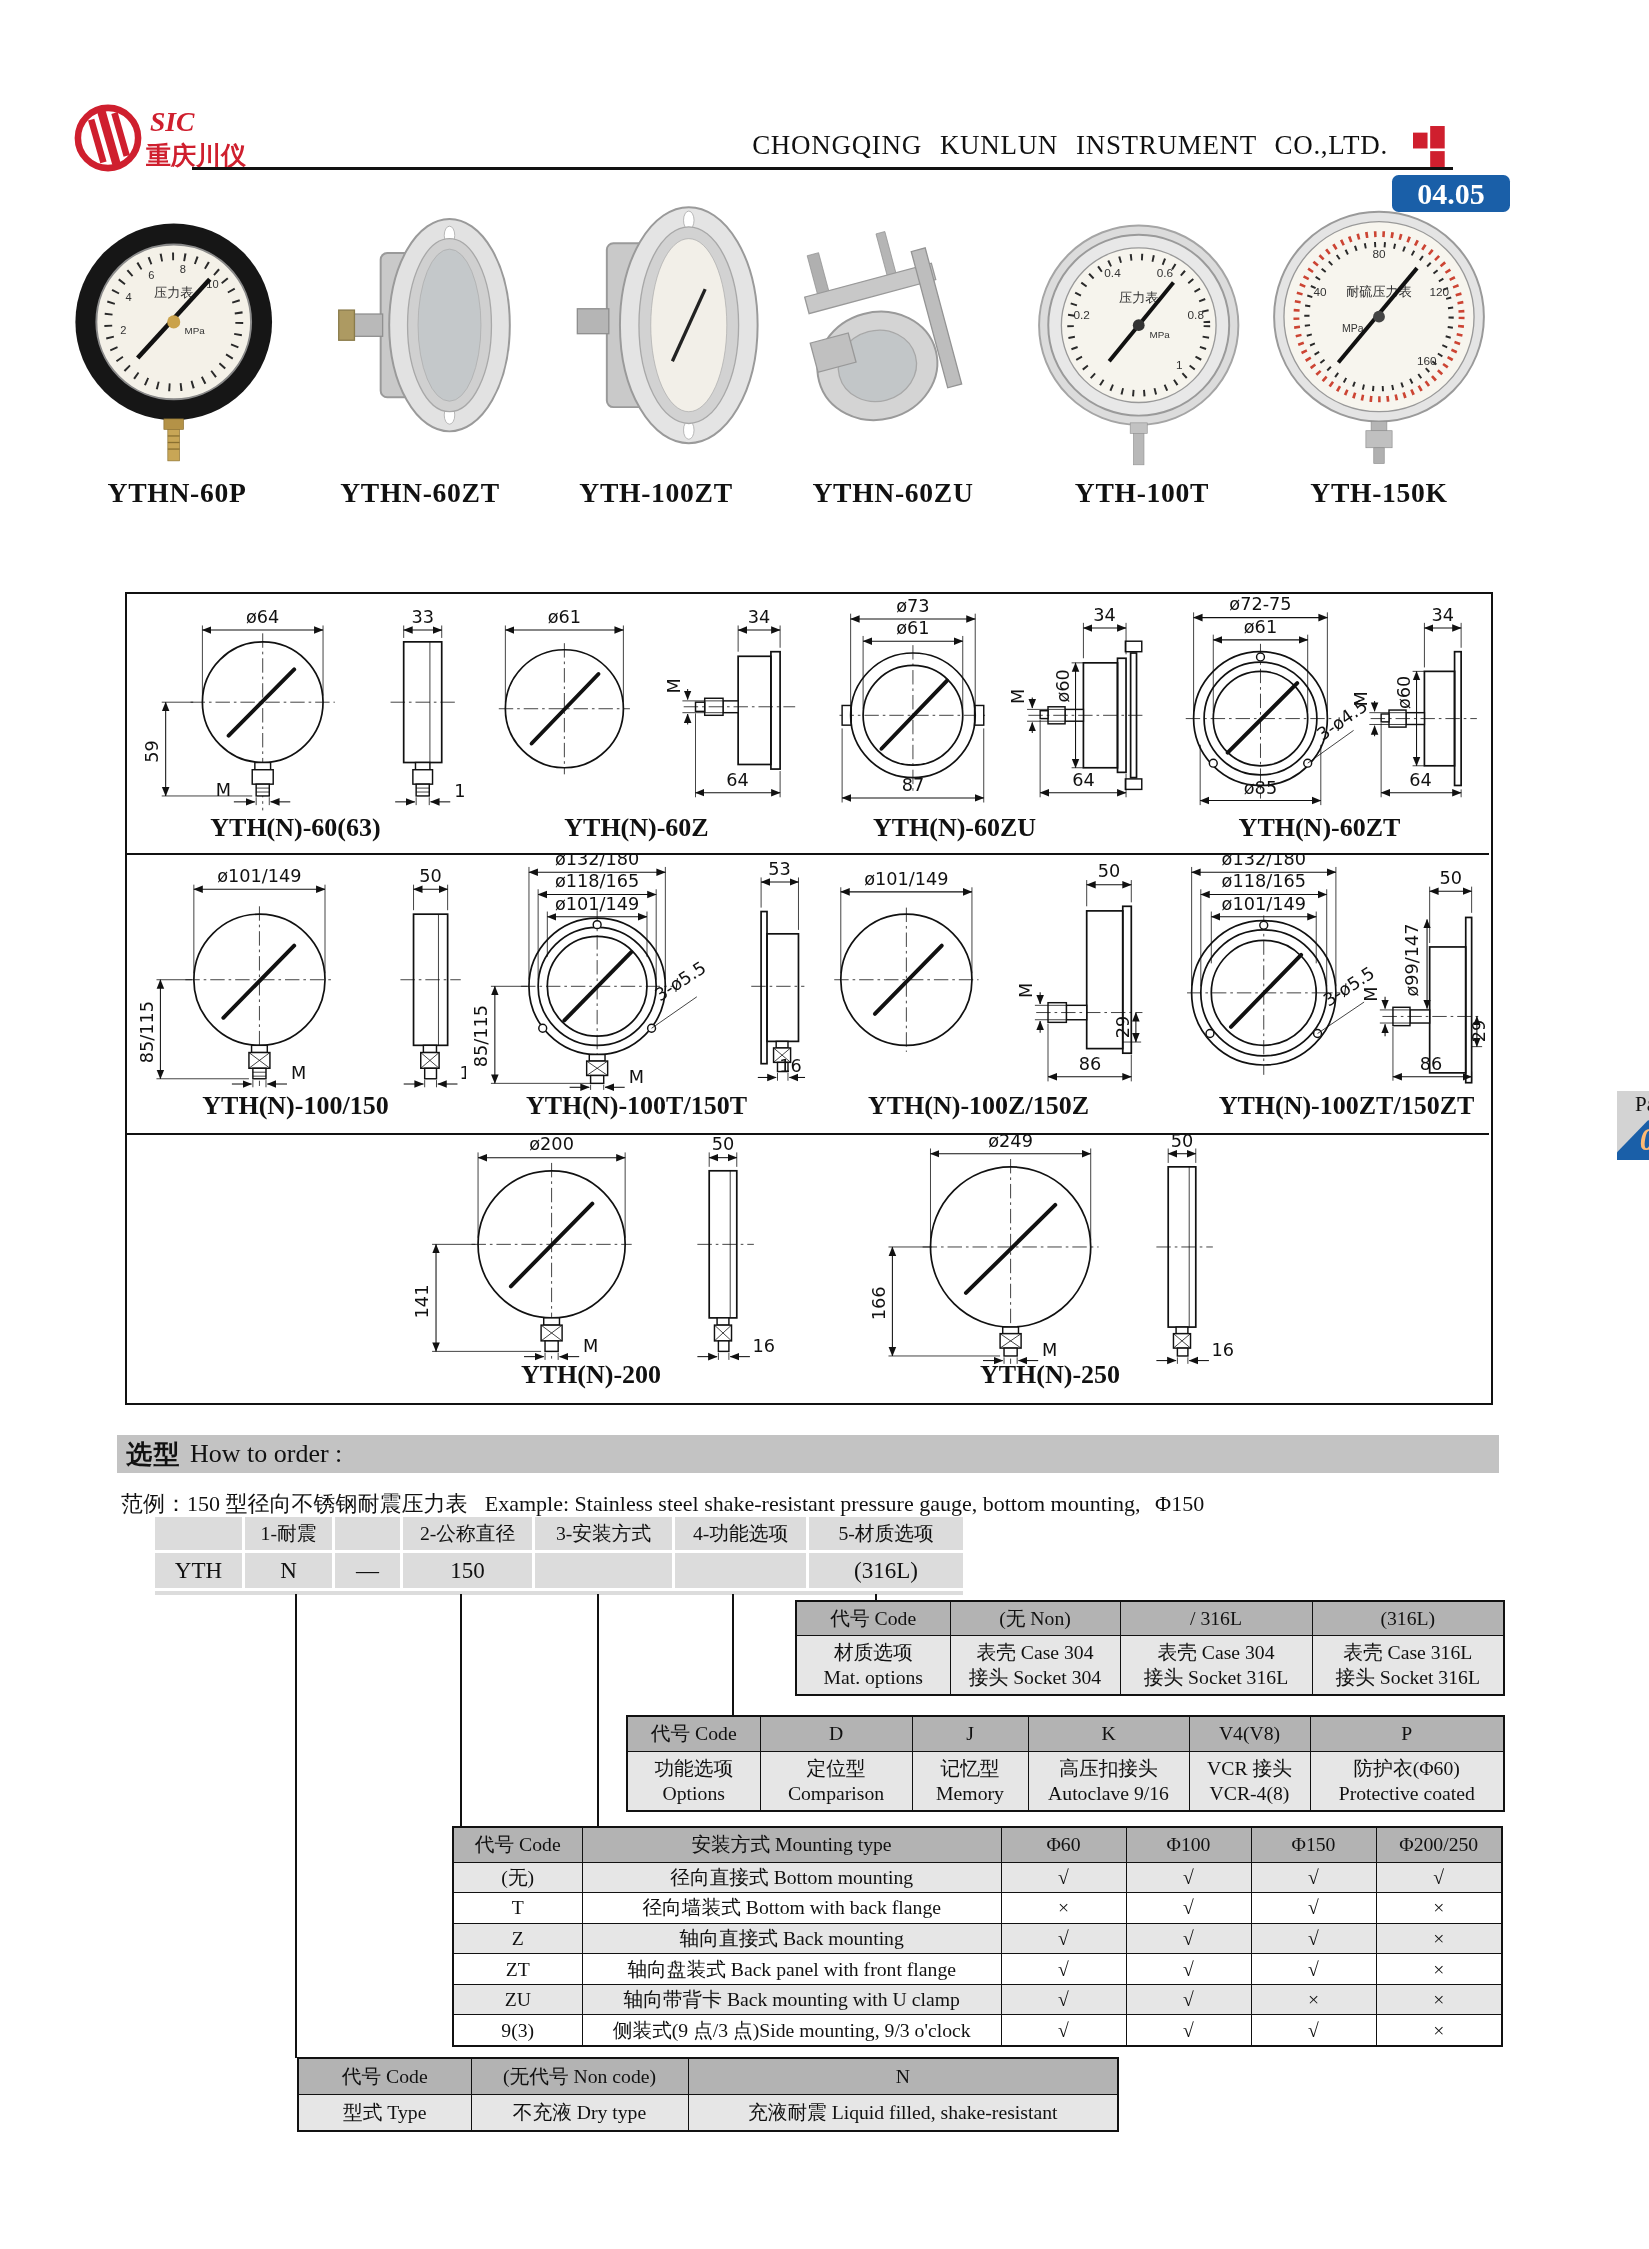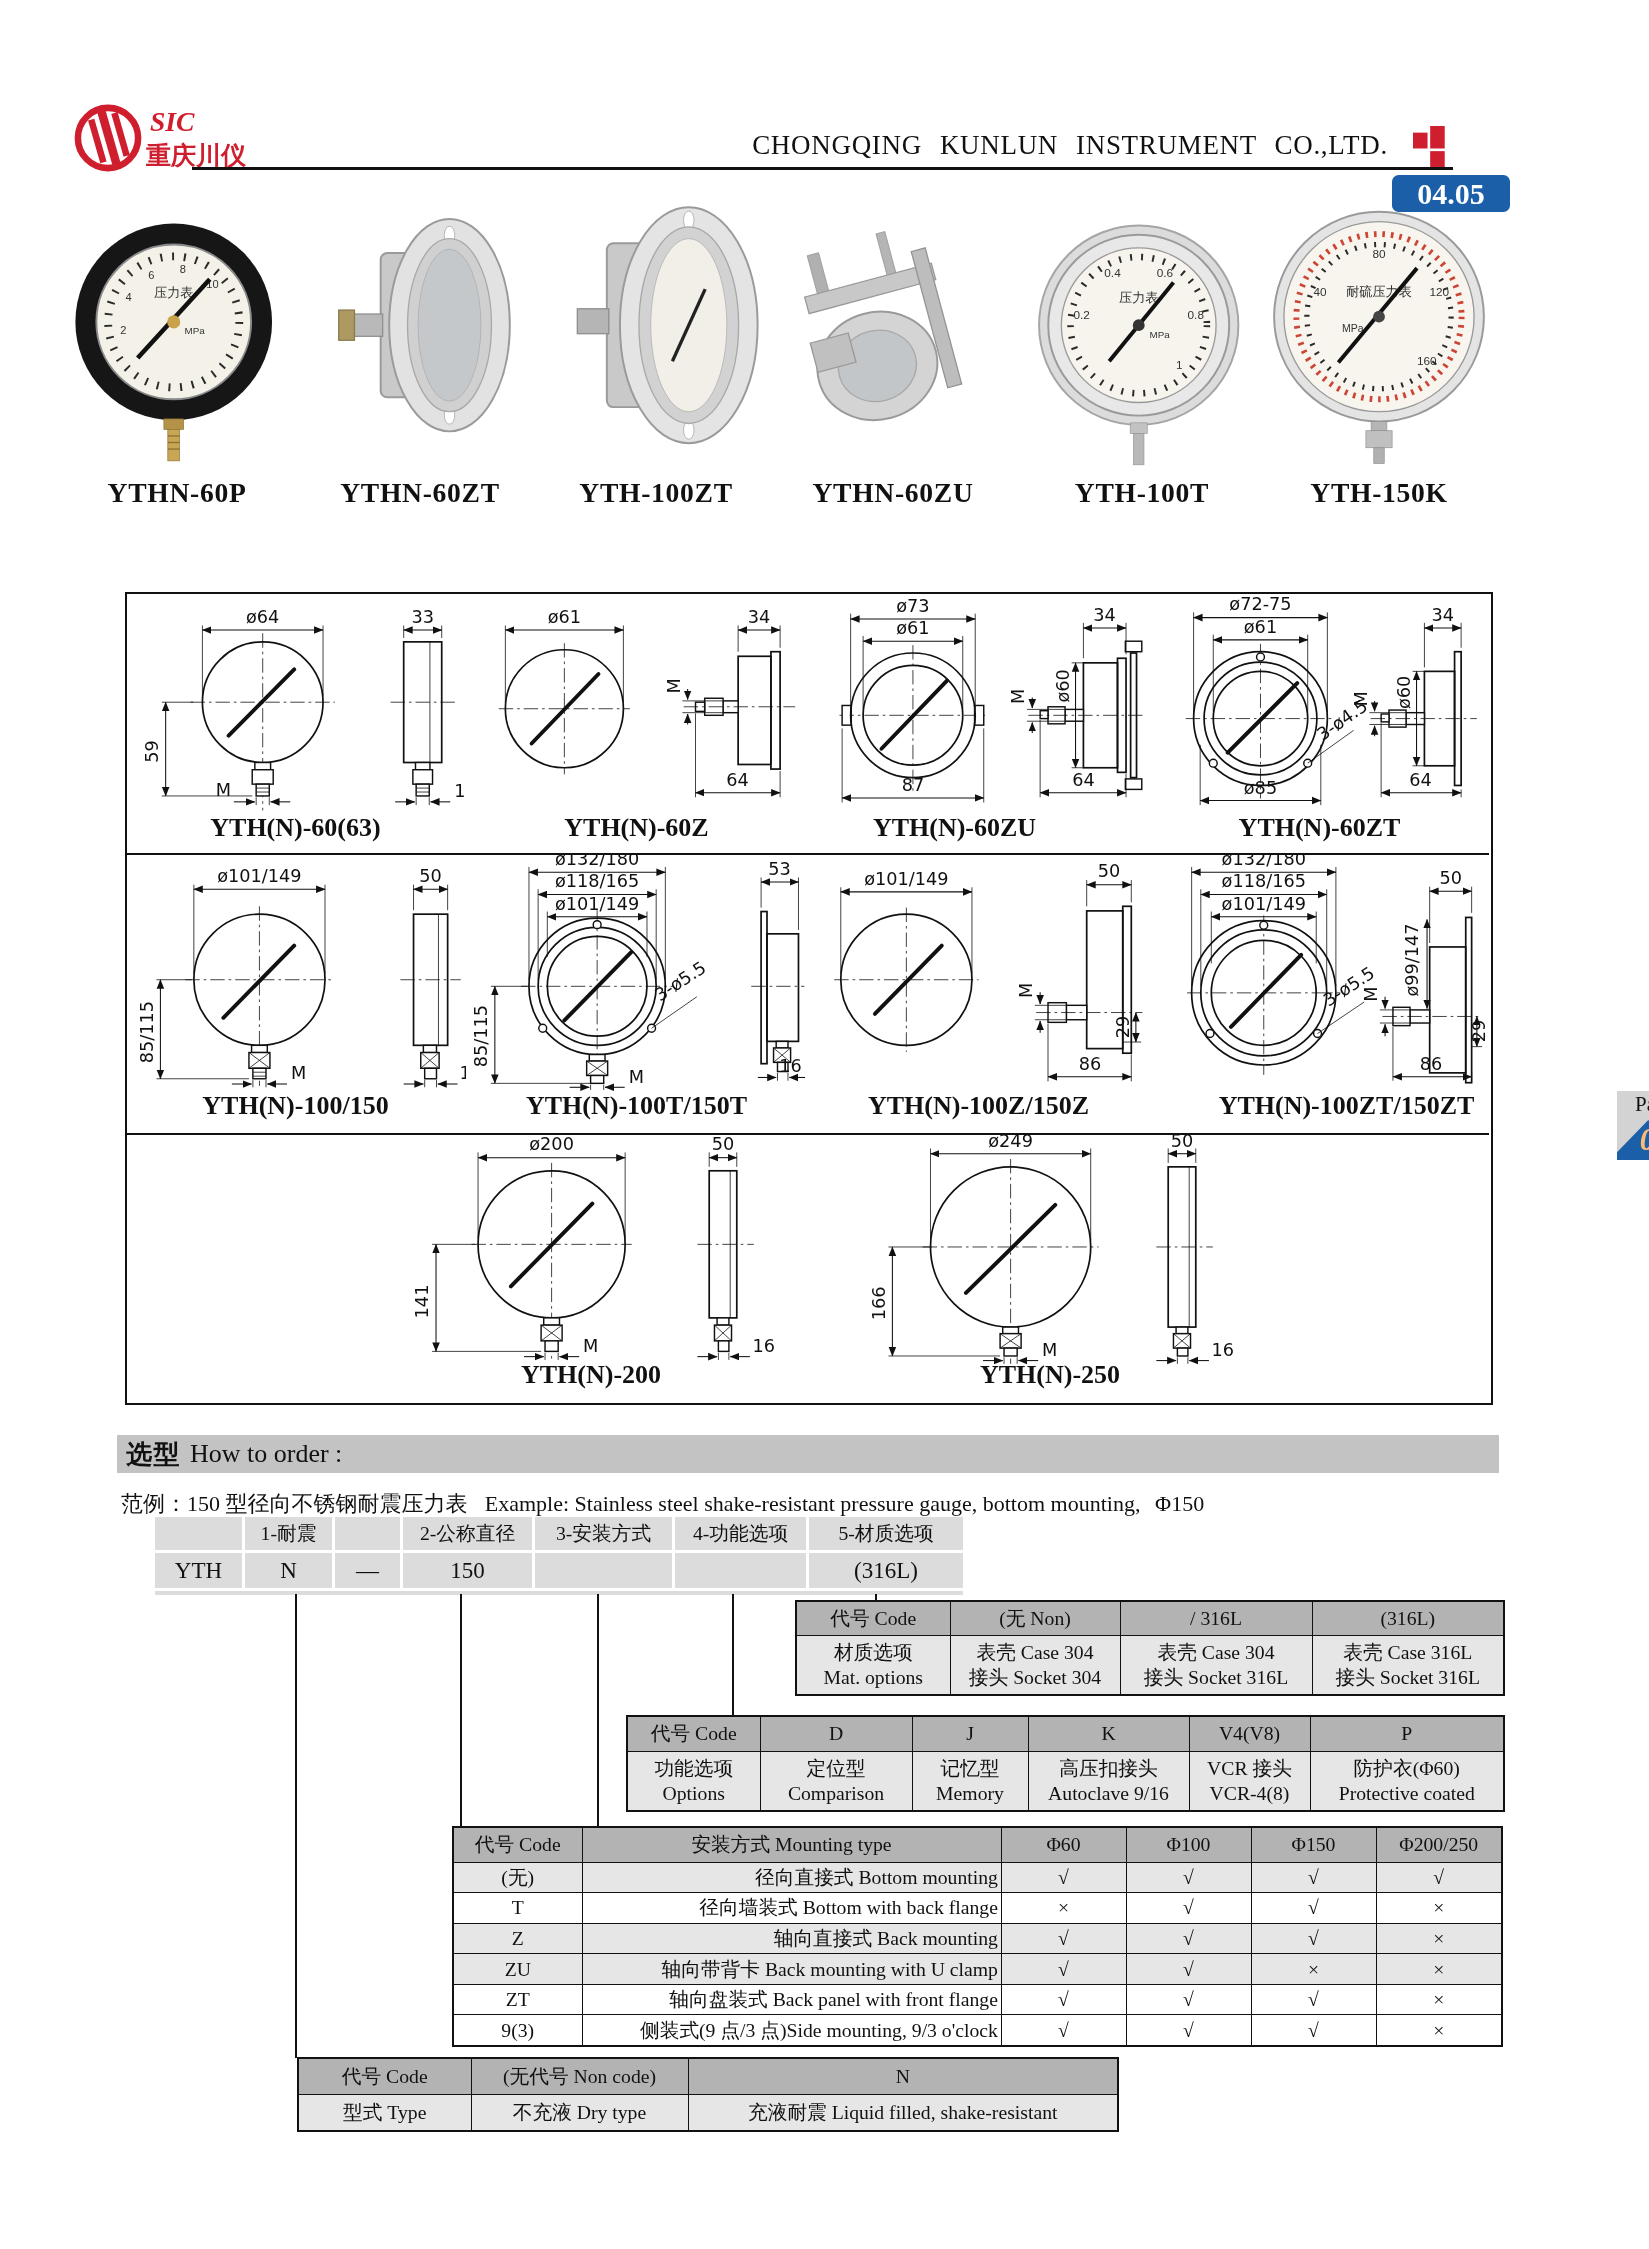--- a/index.html
+++ b/index.html
@@ -23,21 +23,21 @@
   svg .dt{font-family:"DejaVu Sans",sans-serif;font-size:27px;fill:#111;text-anchor:middle;}
   svg .dts{text-anchor:start;}
   svg .dte{text-anchor:end;}
   svg .dialt{font-family:"Liberation Sans",sans-serif;fill:#333;text-anchor:middle;}
   
   table{border-collapse:collapse;table-layout:fixed;}
   .btab{border:2px solid #111;}
   .btab td{border:1.3px solid #111;text-align:center;font-size:19.7px;vertical-align:middle;padding:1.3px 2.6px;}
   .btab .hd{background:#b3b3b3;}
   .btab .bd{background:#e6e6e6;}
-  .btab .lft{text-align:right;padding-left:3px;}
+  .btab .lft{text-align:center;padding-left:3px;}
   .btab .wht{background:#ffffff;}
   .codetab{border-spacing:3.3px;border-collapse:separate;}
   .codetab td{background:#dcdcdc;text-align:center;font-size:19.7px;}
   .codetab .val{font-size:23px;}
   .mark{font-size:22px;}
   .two{line-height:1.25;}
 </style>
 </head>
 <body>
 
@@ -859,34 +859,34 @@
     </tr>
     <tr style="height:29.5px;">
       <td class="bd">Z</td>
       <td class="bd lft">轴向直接式 Back mounting</td>
       <td class="bd mark">√</td>
       <td class="bd mark">√</td>
       <td class="bd mark">√</td>
       <td class="bd mark">×</td>
     </tr>
     <tr style="height:29.5px;">
+      <td class="wht">ZT</td>
+      <td class="wht lft">轴向盘装式 Back panel with front flange</td>
+      <td class="wht mark">√</td>
+      <td class="wht mark">√</td>
+      <td class="wht mark">√</td>
+      <td class="wht mark">×</td>
+    </tr>
+    <tr style="height:29.5px;">
       <td class="bd">ZU</td>
       <td class="bd lft">轴向带背卡 Back mounting with U clamp</td>
       <td class="bd mark">√</td>
       <td class="bd mark">√</td>
       <td class="bd mark">×</td>
       <td class="bd mark">×</td>
-    </tr>
-    <tr style="height:29.5px;">
-      <td class="wht">ZT</td>
-      <td class="wht lft">轴向盘装式 Back panel with front flange</td>
-      <td class="wht mark">√</td>
-      <td class="wht mark">√</td>
-      <td class="wht mark">√</td>
-      <td class="wht mark">×</td>
     </tr>
     <tr style="height:29.5px;">
       <td class="wht">9(3)</td>
       <td class="wht lft">侧装式(9 点/3 点)Side mounting, 9/3 o'clock</td>
       <td class="wht mark">√</td>
       <td class="wht mark">√</td>
       <td class="wht mark">√</td>
       <td class="wht mark">×</td>
     </tr>
   </tbody>

